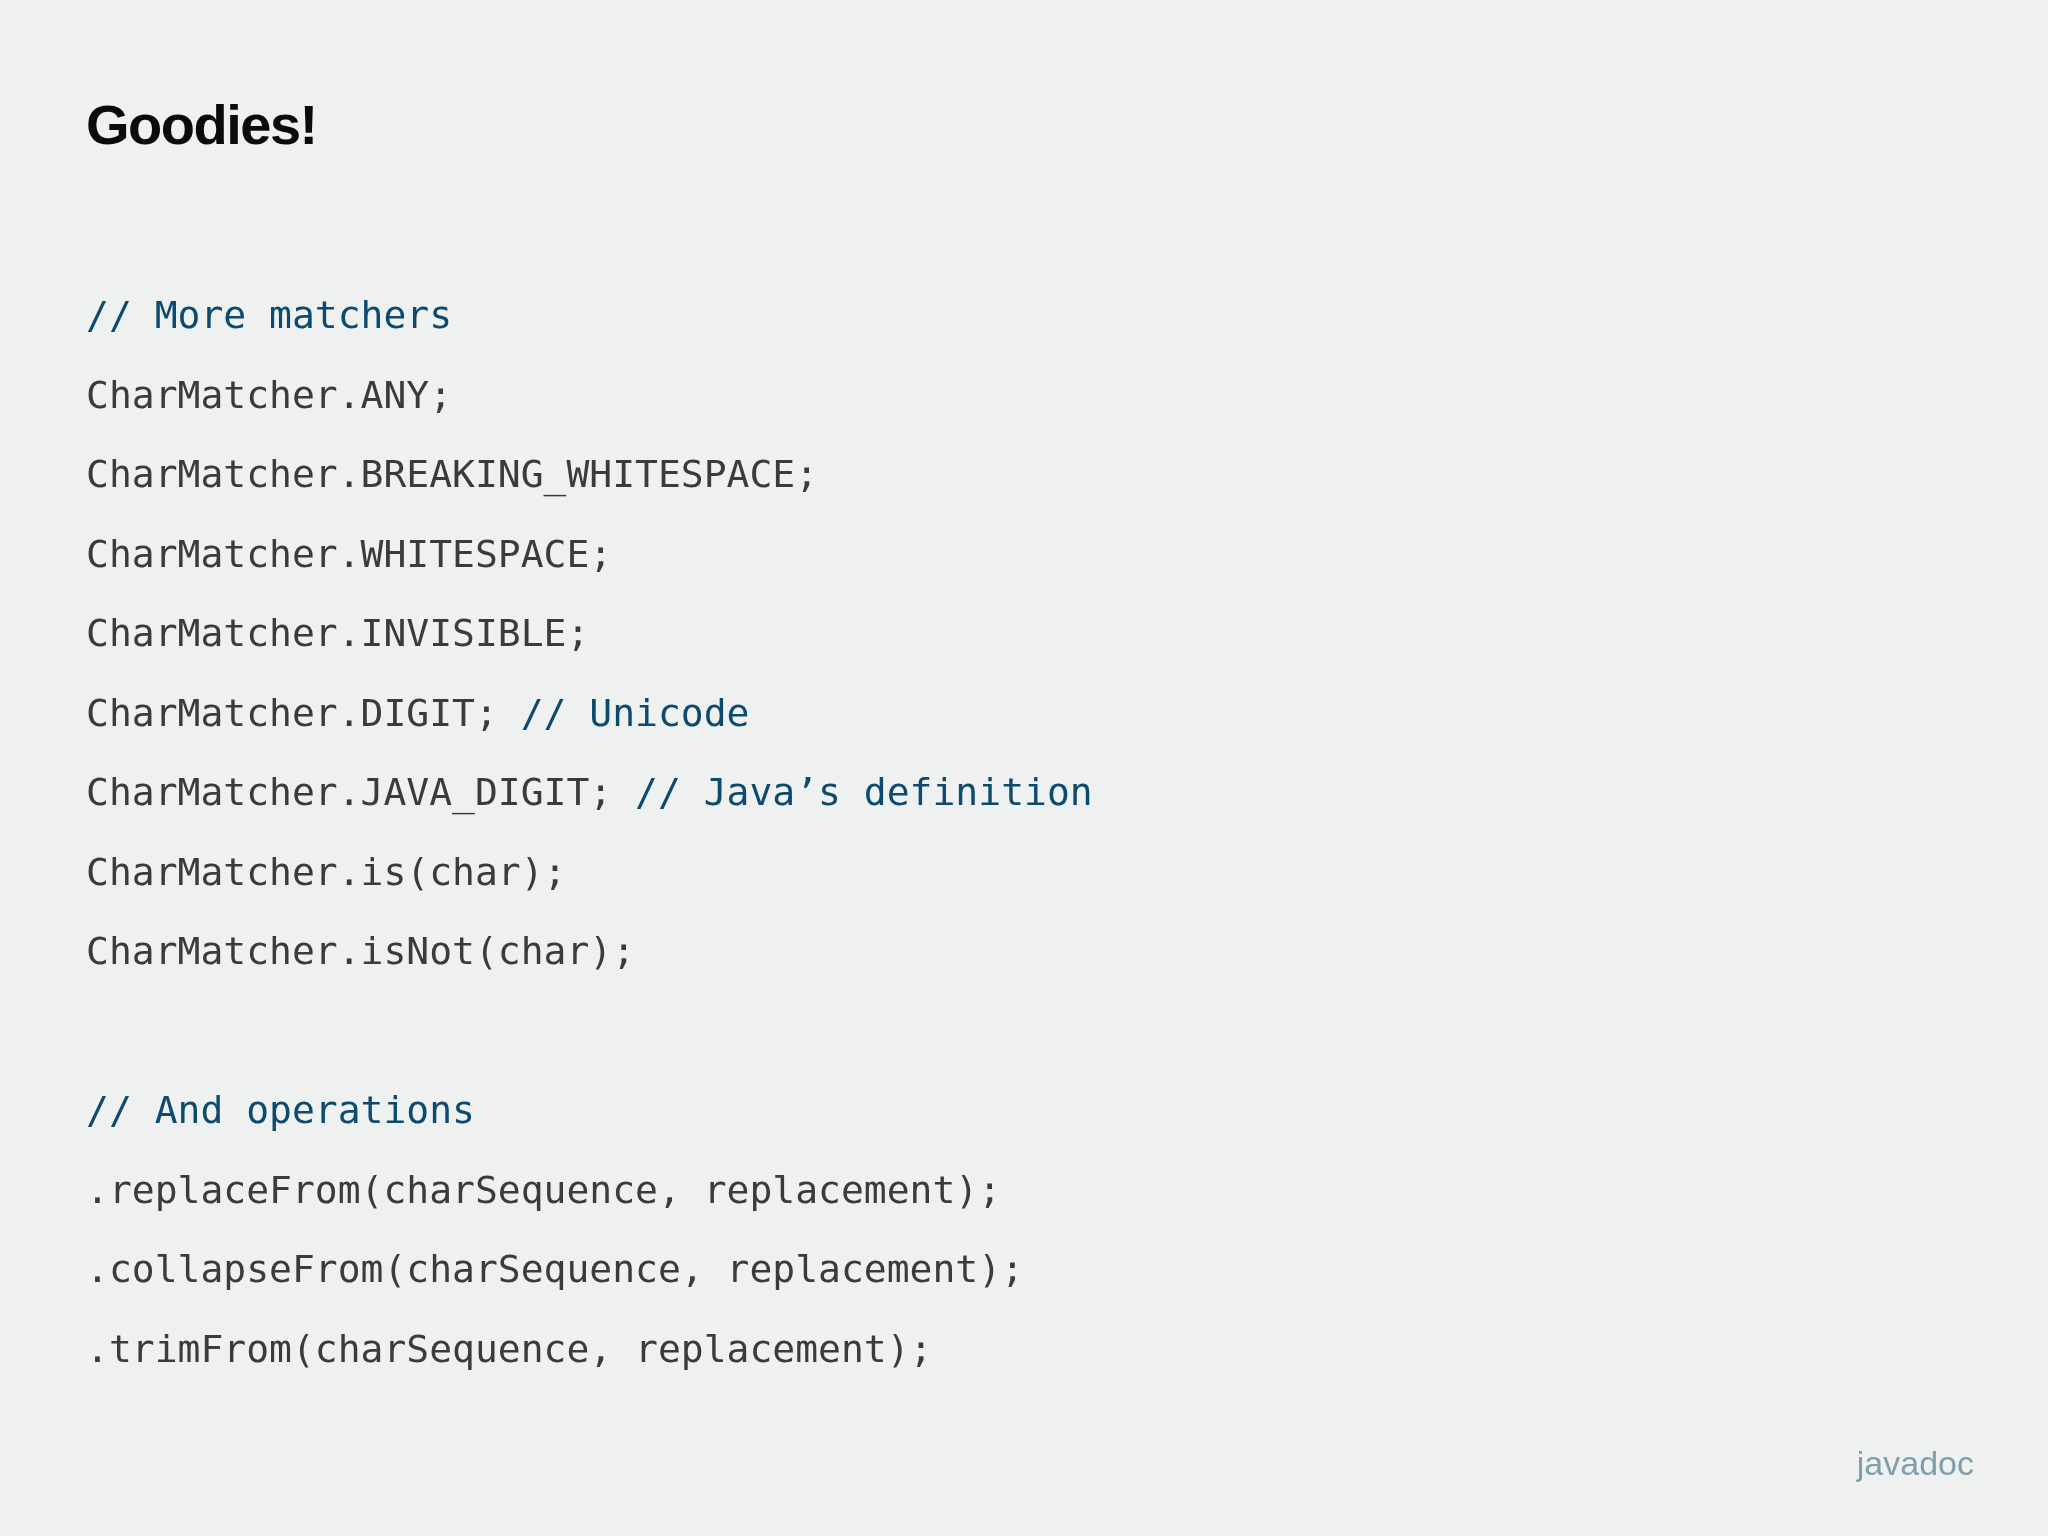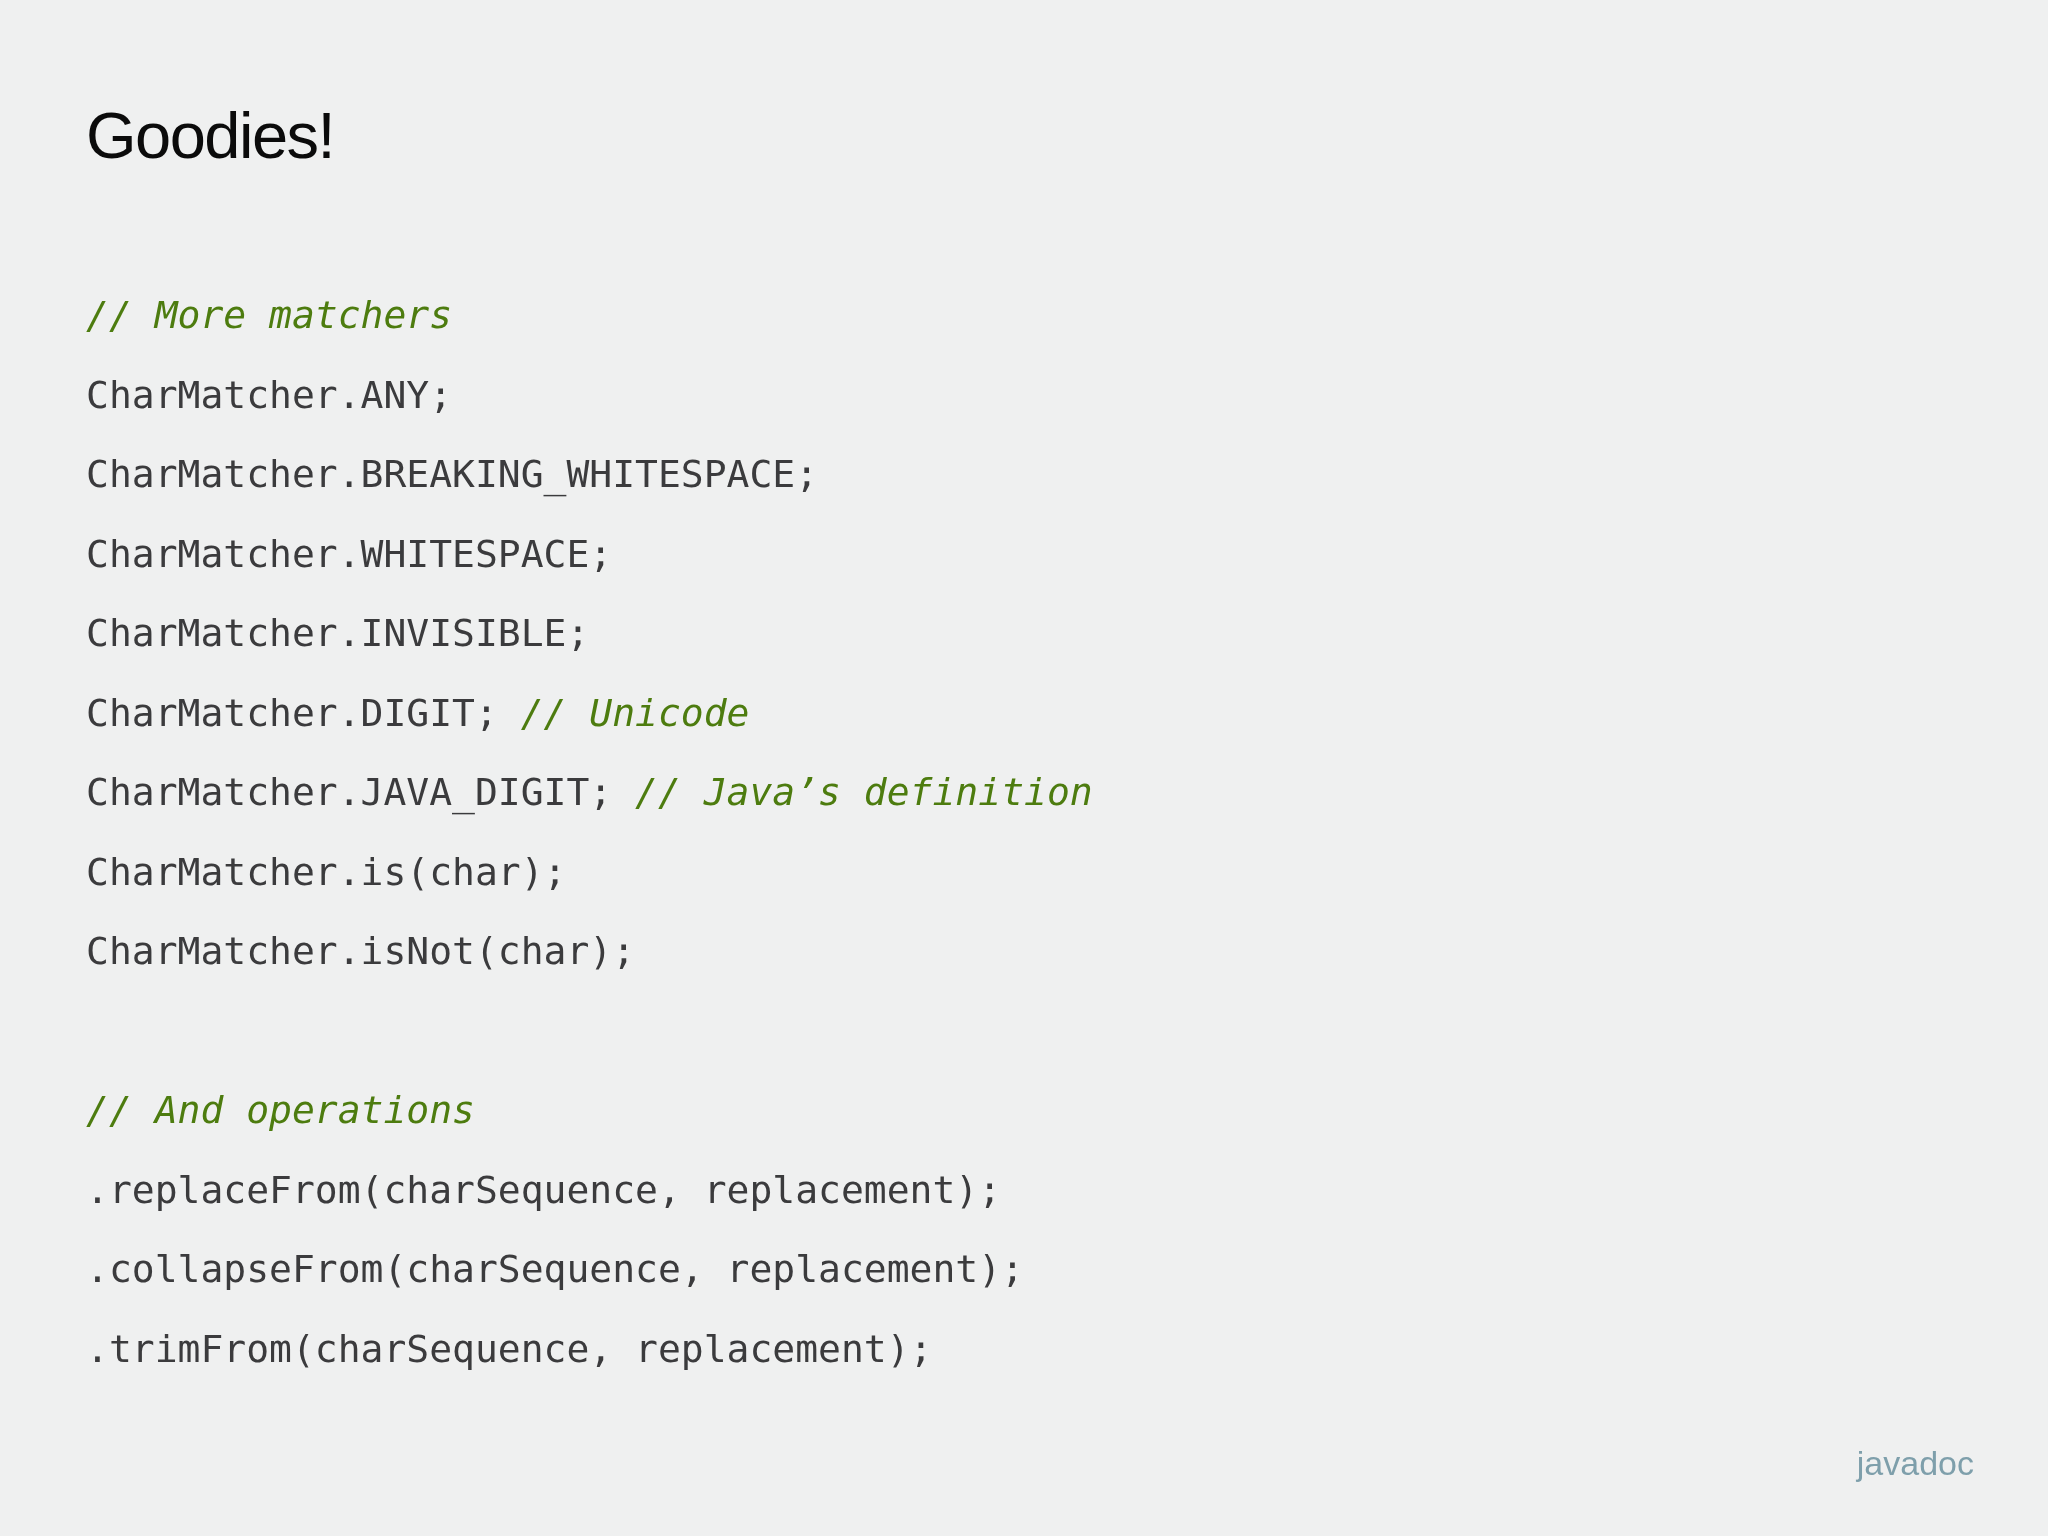--- a/index.html
+++ b/index.html
@@ -19,22 +19,22 @@
     position: absolute;
     inset: 0;
     background: #eff0f0;
   }
 
   .slide-title {
     position: absolute;
     left: 86px;
     top: 58px;
     font-family: "Liberation Sans", sans-serif;
-    font-weight: normal;
-    font-size: 65px;
+    font-weight: bold;
+    font-size: 56px;
     line-height: 1.05;
     letter-spacing: -1.5px;
     color: #0b0b0b;
     white-space: pre;
   }
 
   .code-block {
     position: absolute;
     left: 86px;
     top: 276px;
@@ -50,22 +50,21 @@
     white-space: pre;
     height: 79.5px;
     display: block;
   }
 
   .code-line.blank {
     color: transparent;
   }
 
   .tok-comment {
-    color: #4d7c0f;
-    font-style: italic;
+    color: #0c4a6e;
   }
 
   .tok-code {
     color: #3b3b3d;
   }
 
   .footer-link {
     position: absolute;
     right: 74px;
     bottom: 53px;

